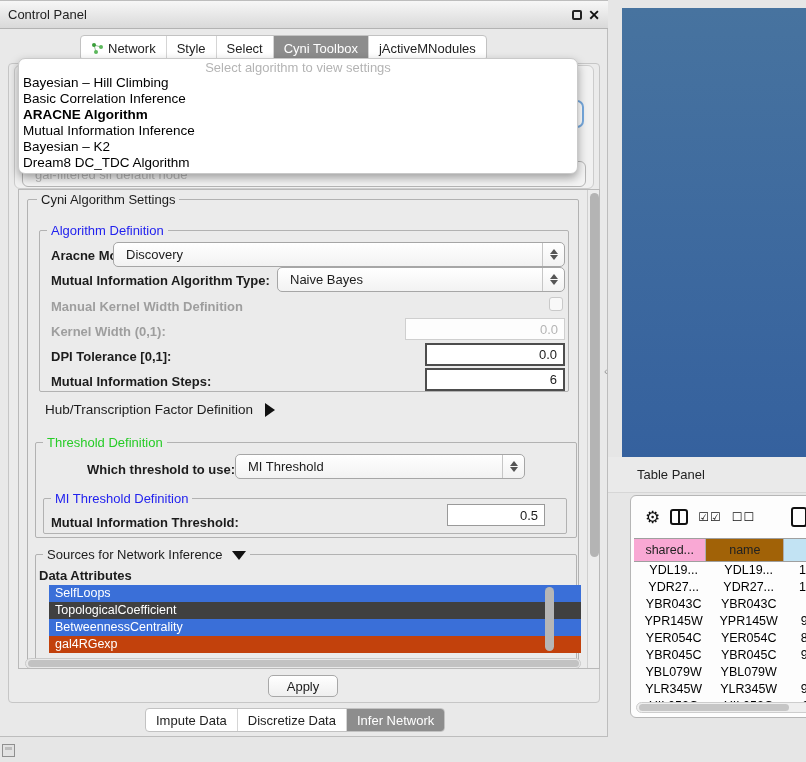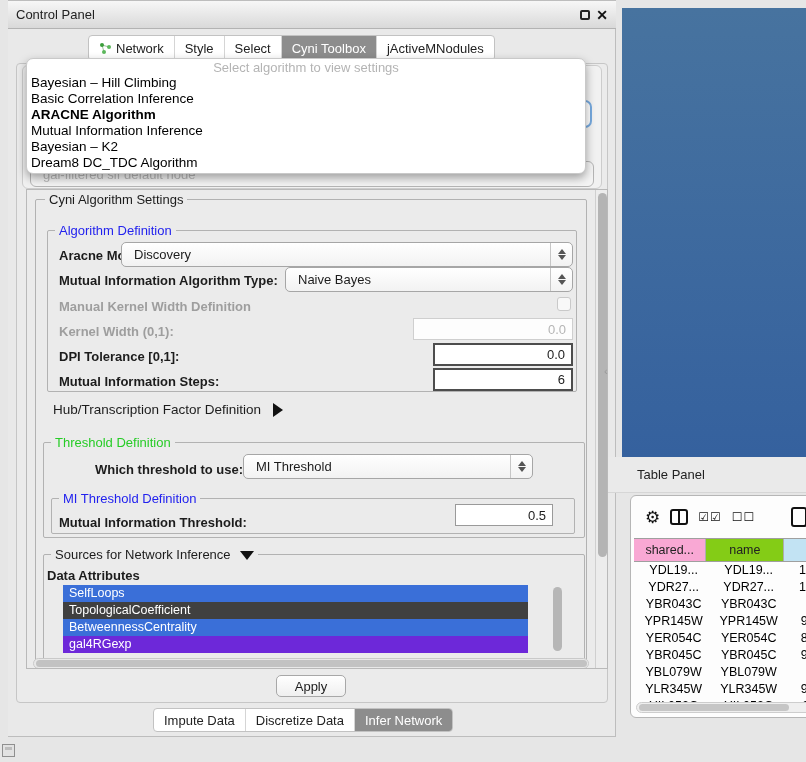--- a/index.html
+++ b/index.html
@@ -5,21 +5,21 @@
   * { margin:0; padding:0; box-sizing:border-box; }
   html,body { background:#e6e6e6; }
   #screen {
     position:relative; width:806px; height:762px; overflow:hidden;
     font-family:"Liberation Sans", sans-serif; font-size:13px; color:#1c1c1c;
     background:#e6e6e6;
   }
   .abs { position:absolute; }
 
   
-  .cpanel { left:8px; top:0; width:608px; height:737px; background:#e9e9e9;
+  .cpanel { left:0; top:0; width:608px; height:737px; background:#e9e9e9;
             border:1px solid #bdbdbd; border-left:none; }
   .cp-titlebar { left:0; top:0; width:608px; height:28px;
     background:linear-gradient(#f7f7f7,#d9d9d9); border-bottom:1px solid #b3b3b3;
     display:flex; align-items:center; padding:0 8px; }
   .cp-title { font-size:13px; color:#222; }
   .cp-ticons { margin-left:auto; display:flex; gap:6px; align-items:center; }
   .float-ic { width:10px; height:10px; border:2px solid #222; border-radius:2px; display:inline-block; }
   .close-ic { font-weight:bold; font-size:14px; color:#111; line-height:10px; }
 
   
@@ -77,21 +77,21 @@
   .field.dis { border:1px solid #cfcfcf; color:#b5b5b5; background:#fdfdfd; }
 
   .checkbox { position:absolute; width:14px; height:14px; border:1px solid #c9c9c9;
     border-radius:3px; background:#f8f8f8; }
 
   .arrow-right { display:inline-block; width:0; height:0; border-top:7px solid transparent;
     border-bottom:7px solid transparent; border-left:10px solid #111; vertical-align:middle; }
   .arrow-down { display:inline-block; width:0; height:0; border-left:7px solid transparent;
     border-right:7px solid transparent; border-top:9px solid #111; vertical-align:middle; }
 
-  .attr-list { left:48px; top:583px; width:465px;margin-left:6px; }
+  .attr-list { left:48px; top:583px; width:532px; }
   .attr-item { height:17px; line-height:17px; background:#3a6fd8; color:#fff;
     font-size:12.5px; padding-left:6px; }
   .list-vsb { left:544px; top:585px; width:9px; height:64px; background:#b6b6b6; border-radius:5px; }
 
   .vsb-track { left:586px; top:189px; width:13px; height:479px; background:#ececec; border-left:1px solid #cfcfcf; }
   .vsb-thumb { left:588px; top:192px; width:9px; height:364px; background:#b4b4b4; border-radius:5px; }
   .hsb-track { left:24px; top:656px; width:556px; height:11px; background:#e8e8e8;
     border:1px solid #c9c9c9; border-radius:6px; }
   .hsb-thumb { left:26px; top:658px; width:551px; height:7px; background:#c2c2c2; border-radius:4px; }
 
@@ -263,21 +263,21 @@
       <div class="gtitle" style="left:24px; top:357px;">
         <span>Sources for Network Inference</span>
         <span class="arrow-down" style="margin-left:6px;"></span>
       </div>
       <div class="lbl" style="left:20px; top:378px;">Data Attributes</div>
 
       <div class="abs attr-list" style="left:30px; top:395px;">
           <div class="attr-item" style="background: rgb(58, 111, 216);">SelfLoops</div>
           <div class="attr-item" style="background: #404040;">TopologicalCoefficient</div>
           <div class="attr-item" style="background: rgb(58, 111, 216);">BetweennessCentrality</div>
-          <div class="attr-item" style="background: #6d28d9;">gal4RGexp</div>
+          <div class="attr-item" style="background: #c2410c;">gal4RGexp</div>
         </div>
       <div class="abs list-vsb" style="left:526px; top:397px;"></div>
 
       <div class="abs hsb-track" style="left:6px; top:468px; width:556px;">
         <div class="abs hsb-thumb" style="left:2px; top:1px;"></div>
       </div>
       <div class="abs vsb-track" style="left:568px; top:0; height:480px;">
         <div class="abs vsb-thumb" style="left:2px; top:3px;"></div>
       </div>
     </div>
@@ -312,21 +312,21 @@
   <div class="abs table-card">
     <div class="abs tt-toolbar">
       <span class="gear">⚙</span>
       <span class="cols-ic"></span>
       <span class="cbx-pair">☑☑</span>
       <span class="cbx-pair">☐☐</span>
       <span class="doc-ic" style="margin-left:26px;"></span>
     </div>
     <div class="abs thead">
         <div class="th" style="width: 79px; background: #f9a8d4;">shared...</div>
-        <div class="th" style="width: 85px; background: #84cc16;">name</div>
+        <div class="th" style="width: 85px; background: #a16207;">name</div>
         <div class="th" style="width: 40px; background: rgb(194, 227, 243);"></div>
       </div>
     <div class="abs tbody">
         <div class="trow">
           <div class="td" style="width: 79px;">YDL19...</div>
           <div class="td" style="width: 85px;">YDL19...</div>
           <div class="td" style="width: 40px;">13</div>
         </div>
         <div class="trow">
           <div class="td" style="width: 79px;">YDR27...</div>

